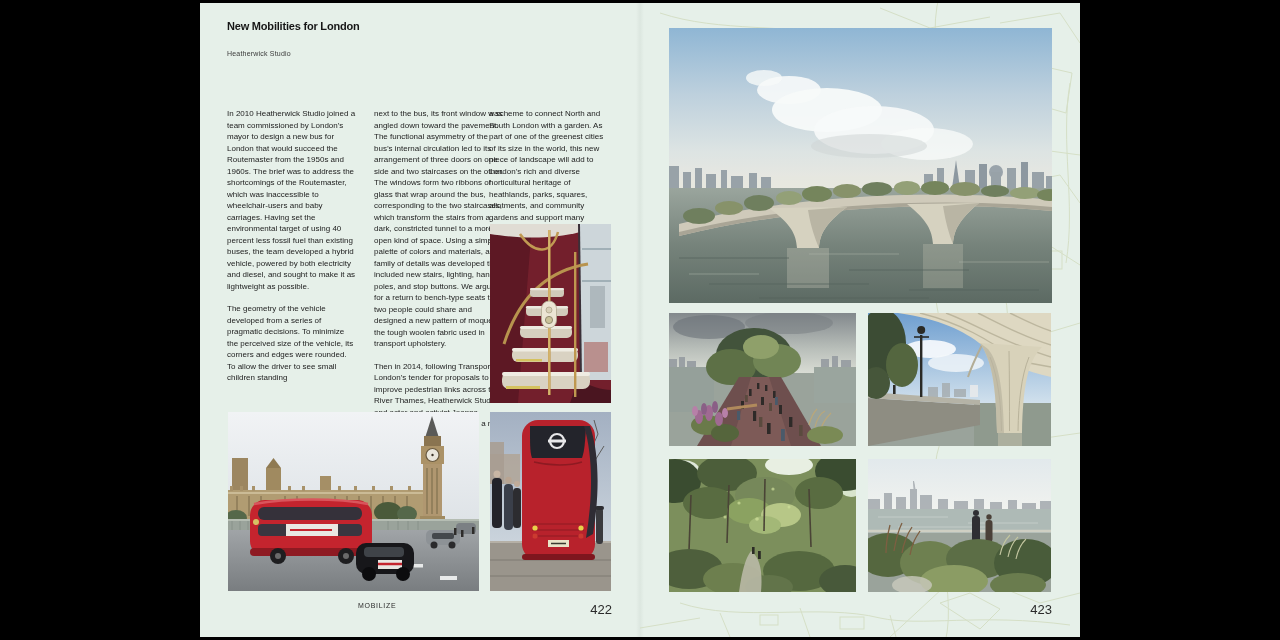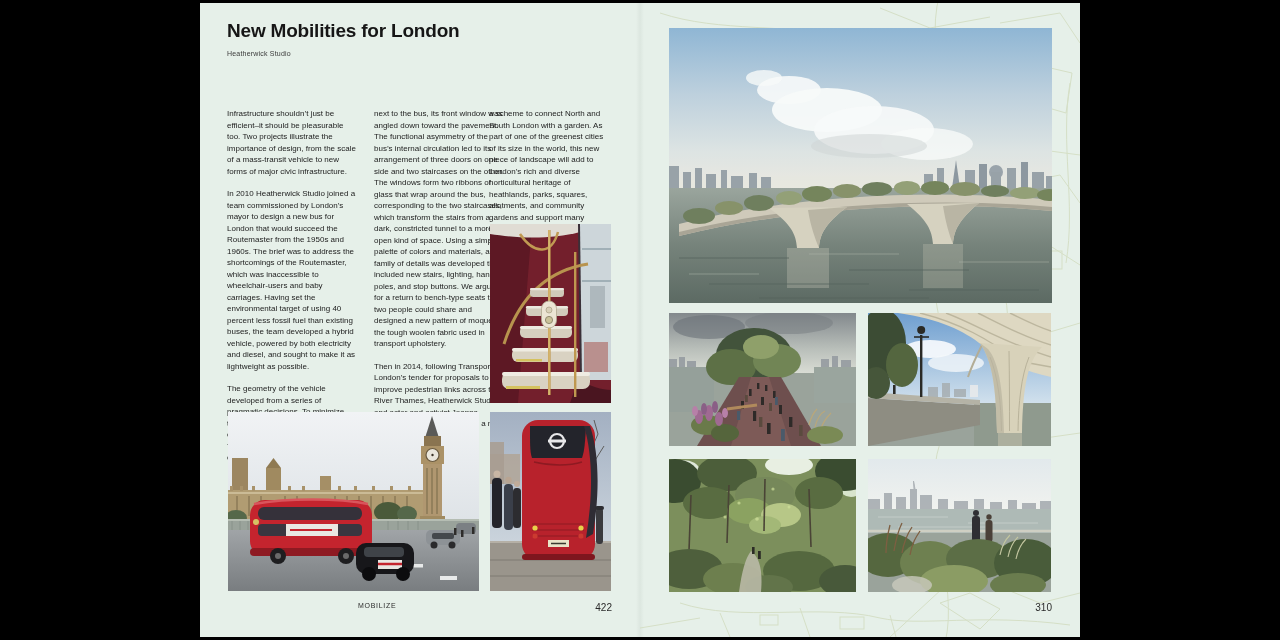--- a/index.html
+++ b/index.html
@@ -4,45 +4,44 @@
 <style>
   * { margin:0; padding:0; box-sizing:border-box; }
   html,body { width:1280px; height:640px; overflow:hidden; }
   body { background:#000; font-family:"Liberation Sans","DejaVu Sans",sans-serif; }
   .spread { position:absolute; left:200px; top:3px; width:880px; height:634px; background:#e6f0e9; }
   .page { position:absolute; top:0; width:440px; height:634px; }
   .page-left { left:0; }
   .page-right { left:440px; }
   .gutter { position:absolute; left:436px; top:0; width:8px; height:634px;
             background:linear-gradient(90deg, rgba(0,0,0,0) 0%, rgba(40,60,50,0.05) 50%, rgba(0,0,0,0) 100%); }
-  .title { position:absolute; left:27px; top:17px; font-size:19px; font-weight:bold;
+  .title { position:absolute; left:27px; top:17px; font-size:11px; font-weight:bold;
            letter-spacing:-0.2px; color:#161616; }
   .subtitle { position:absolute; left:27px; top:47px; font-size:7px; letter-spacing:0.2px; color:#3a3a3a; }
   .col { position:absolute; top:105px; font-size:8px; line-height:11.5px; color:#1c1c1c; }
   .col p { margin:0 0 11px 0; }
   .col-1 { left:27px;  width:129px; }
   .col-2 { left:174px; width:130px; }
   .col-3 { left:289px; width:123px; }
   .photo { position:absolute; overflow:hidden; background:#9aa39b; }
   .photo svg { display:block; width:100%; height:100%; }
   .footer-label { position:absolute; top:599px; font-size:7px; letter-spacing:0.7px; color:#2a2a2a; }
-  .footer-num  { position:absolute; top:599px; font-size:10px; color:#2a2a2a; text-align:right; }
+  .footer-num  { position:absolute; top:599px; font-size:13px; color:#2a2a2a; text-align:right; }
   .map-bg { position:absolute; left:0; top:0; width:440px; height:634px; }
 </style>
 </head>
 <body>
 
 <div class="spread">
 
   <div class="page page-left">
     <div class="title">New Mobilities for London</div>
     <div class="subtitle">Heatherwick Studio</div>
 
     <div class="col col-1">
-      <p>Infrastructure shouldn’t just be efficient–it should be pleasurable too. Two projects illustrate the importance of design, from the scale of a mass-transit vehicle to new forms of major civic infrastructure.</p>
       <p>In 2010 Heatherwick Studio joined a team commissioned by London’s mayor to design a new bus for London that would succeed the Routemaster from the 1950s and 1960s. The brief was to address the shortcomings of the Routemaster, which was inaccessible to wheelchair-users and baby carriages. Having set the environmental target of using 40 percent less fossil fuel than existing buses, the team developed a hybrid vehicle, powered by both electricity and diesel, and sought to make it as lightweight as possible.</p>
       <p>The geometry of the vehicle developed from a series of pragmatic decisions. To minimize the perceived size of the vehicle, its corners and edges were rounded. To allow the driver to see small children standing</p>
     </div>
     <div class="col col-2">
       <p>next to the bus, its front window was angled down toward the pavement. The functional asymmetry of the bus’s internal circulation led to its arrangement of three doors on one side and two staircases on the other. The windows form two ribbons of glass that wrap around the bus, corresponding to the two staircases, which transform the stairs from a dark, constricted tunnel to a more open kind of space. Using a simple palette of colors and materials, a family of details was developed that included new stairs, lighting, hand poles, and stop buttons. We argued for a return to bench-type seats that two people could share and designed a new pattern of moquette, the tough woolen fabric used in transport upholstery.</p>
       <p>Then in 2014, following Transport for London’s tender for proposals to improve pedestrian links across the River Thames, Heatherwick Studio and actor and activist Joanna Lumley developed an idea for a new pedestrian “garden bridge”–</p>
     </div>
     <div class="col col-3">
       <p>a scheme to connect North and South London with a garden. As part of one of the greenest cities of its size in the world, this new piece of landscape will add to London’s rich and diverse horticultural heritage of heathlands, parks, squares, allotments, and community gardens and support many indigenous river-edge plant species.</p>
     </div>
@@ -621,15 +620,15 @@
           <g stroke="#c3c6a0" stroke-width="1.1" fill="none">
             <path d="M132,96 C134,86 138,80 142,76"></path>
               <path d="M140,98 C142,88 146,82 150,78"></path>
             <path d="M148,100 C150,90 154,84 158,80"></path>
           </g>
           <ellipse cx="44" cy="126" rx="20" ry="9" fill="#c9c9bd" opacity="0.8"></ellipse>
         </g>
       </svg>
     </div>
 
-    <div class="footer-num" style="left:229px; width:183px;">310</div>
+    <div class="footer-num" style="left:229px; width:183px;">423</div>
   </div>
 </div>
 
 </body></html>

